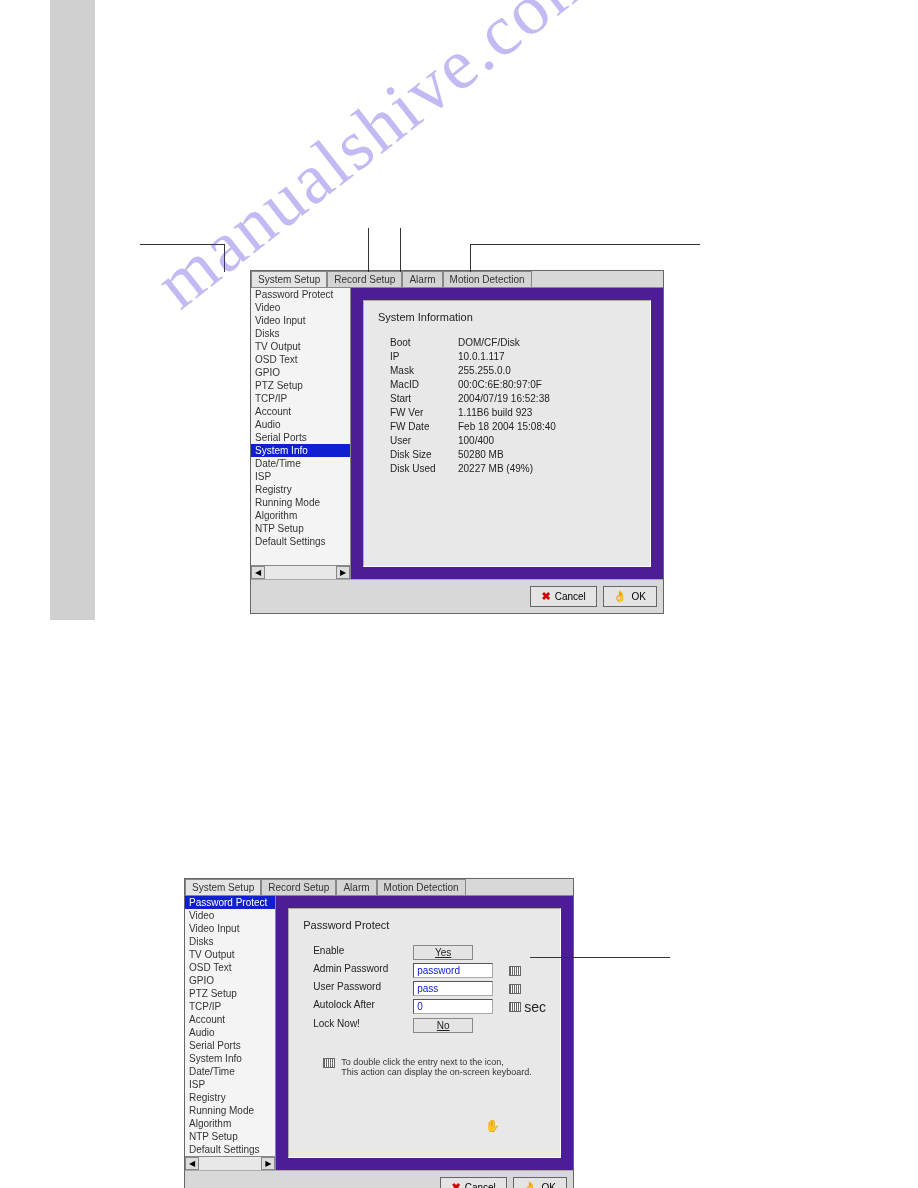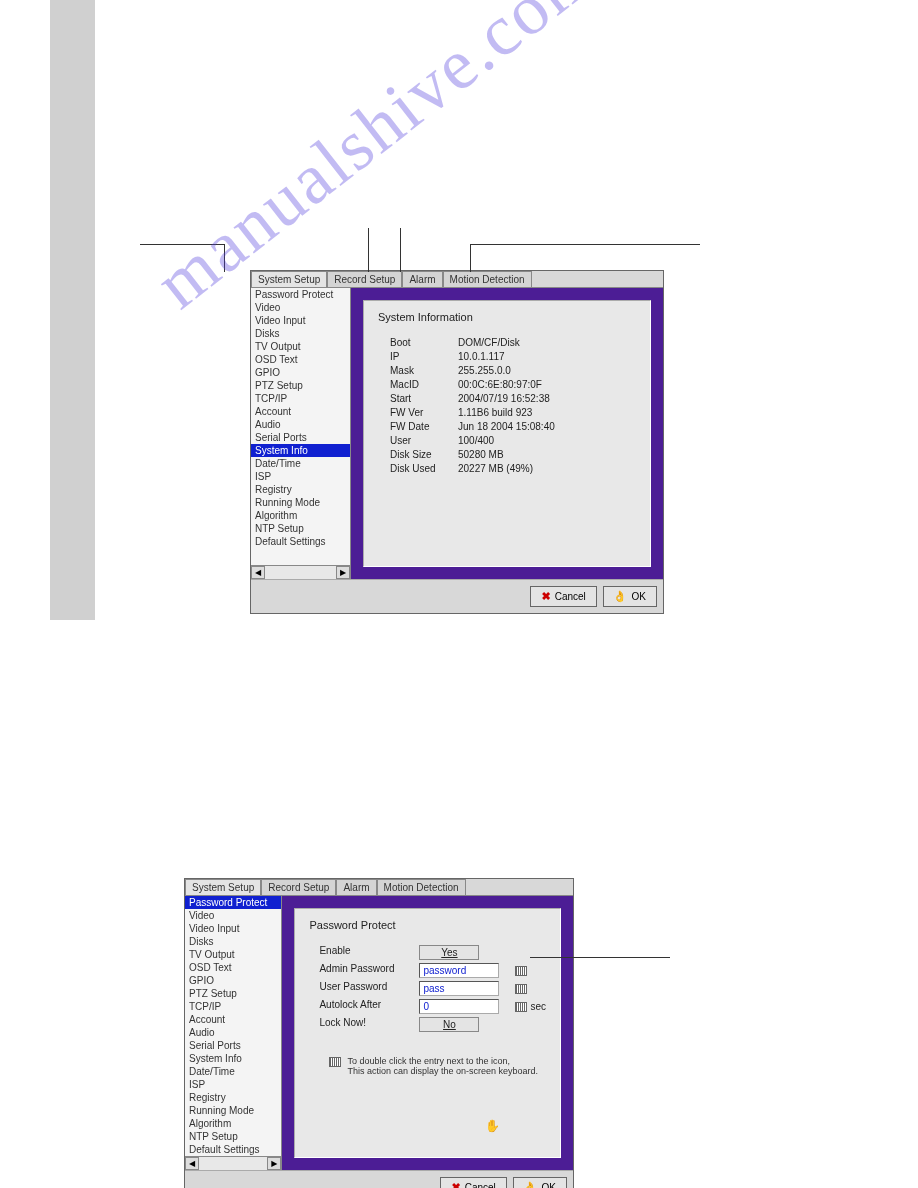--- a/index.html
+++ b/index.html
@@ -112,21 +112,21 @@
   .info-row, .form-row {
     display: flex;
     margin-bottom: 3px;
     font-size: 10px;
     color: #222;
   }
   .info-label { width: 80px; padding-left: 12px; }
   .info-value { flex: 1; }
   .form-label { width: 110px; padding-left: 10px; }
   .form-field { width: 90px; }
-  .form-extra { padding-left: 6px; font-size: 10px; display:flex; align-items:center; gap:3px;}
+  .form-extra { padding-left: 6px; font-size: 14px; display:flex; align-items:center; gap:3px;}
   .btn-small {
     border: 1px solid #888;
     background: #e4e4e4;
     padding: 1px 14px;
     font-size: 10px;
     cursor: pointer;
     display: inline-block;
     min-width: 60px;
     text-align: center;
     text-decoration: underline;
@@ -249,21 +249,21 @@
       <div class="info-row">
           <div class="info-label">Start</div>
           <div class="info-value">2004/07/19 16:52:38</div>
         </div>
       <div class="info-row">
           <div class="info-label">FW Ver</div>
           <div class="info-value">1.11B6 build 923</div>
         </div>
       <div class="info-row">
           <div class="info-label">FW Date</div>
-          <div class="info-value">Jun 18 2004 15:08:40</div>
+          <div class="info-value">Feb 18 2004 15:08:40</div>
         </div>
       <div class="info-row">
           <div class="info-label">User</div>
           <div class="info-value">100/400</div>
         </div>
       <div class="info-row">
           <div class="info-label">Disk Size</div>
           <div class="info-value">50280 MB</div>
         </div>
       <div class="info-row">

